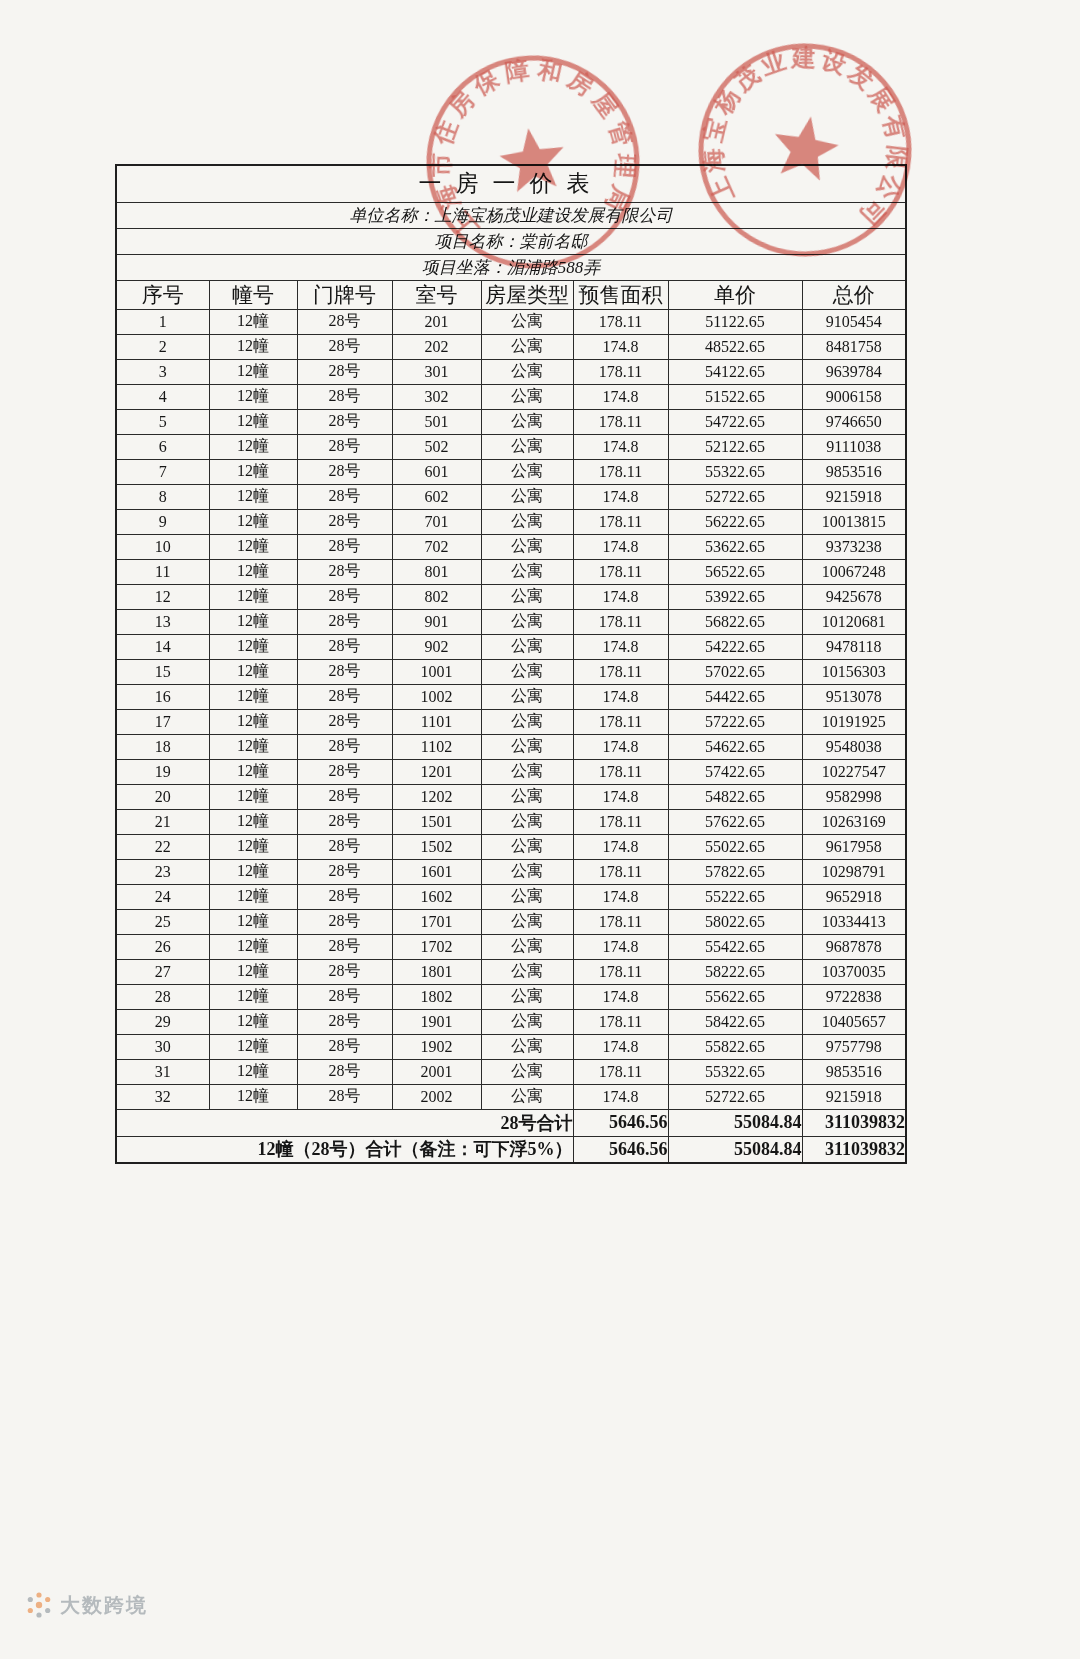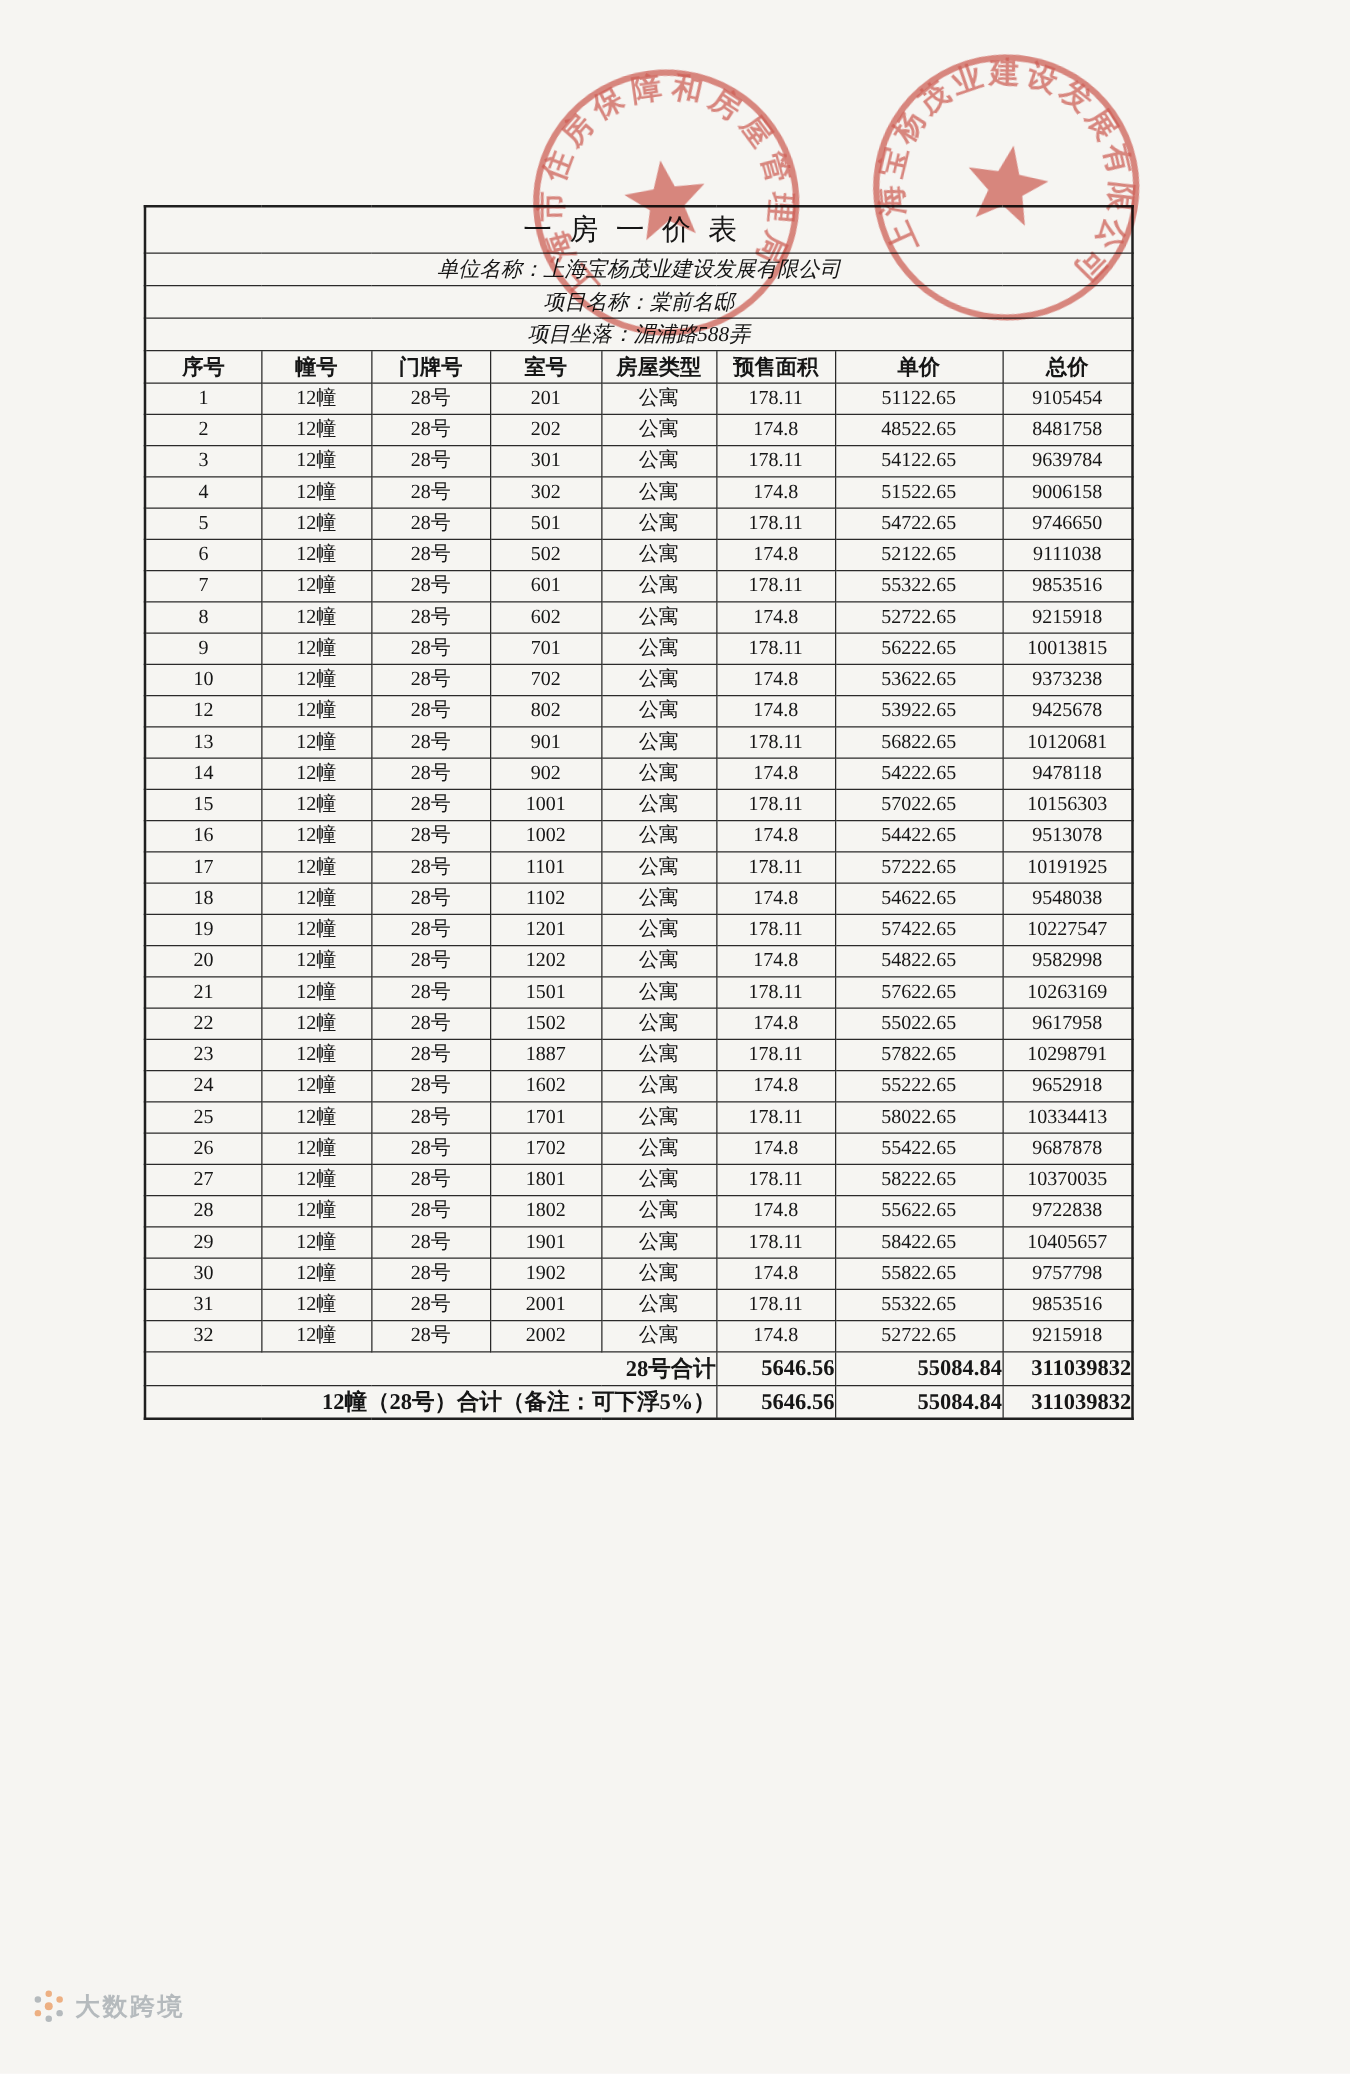--- a/index.html
+++ b/index.html
@@ -37,21 +37,21 @@
     letter-spacing: 14px;
   }
   .info-cell {
     height: 26px;
     text-align: left;
     font-size: 17px;
     font-weight: 700;
     padding-left: 7px;
     font-style: italic;
   }
-  .header-row th { height: 26px; font-size: 17px; font-weight: 700; }
+  .header-row th { height: 26px; font-size: 21px; font-weight: 400; }
   tbody tr { height: 25px; }
   tbody td { font-size: 16px; }
   .summary-row td { height: 27px; font-size: 18px; font-weight: 700; text-align: right; }
 
   
   .stamp {
     position: absolute;
     color: var(--stamp-red, rgba(200,48,38,0.72));
     mix-blend-mode: multiply;
     opacity: 0.78;
@@ -220,20 +220,30 @@
             <td>10</td>
             <td>12幢</td>
             <td>28号</td>
             <td>702</td>
             <td>公寓</td>
             <td>174.8</td>
             <td>53622.65</td>
             <td>9373238</td>
           </tr>
           <tr>
+            <td>11</td>
+            <td>12幢</td>
+            <td>28号</td>
+            <td>801</td>
+            <td>公寓</td>
+            <td>178.11</td>
+            <td>56522.65</td>
+            <td>10067248</td>
+          </tr>
+          <tr>
             <td>12</td>
             <td>12幢</td>
             <td>28号</td>
             <td>802</td>
             <td>公寓</td>
             <td>174.8</td>
             <td>53922.65</td>
             <td>9425678</td>
           </tr>
           <tr>
@@ -333,21 +343,21 @@
             <td>1502</td>
             <td>公寓</td>
             <td>174.8</td>
             <td>55022.65</td>
             <td>9617958</td>
           </tr>
           <tr>
             <td>23</td>
             <td>12幢</td>
             <td>28号</td>
-            <td>1887</td>
+            <td>1601</td>
             <td>公寓</td>
             <td>178.11</td>
             <td>57822.65</td>
             <td>10298791</td>
           </tr>
           <tr>
             <td>24</td>
             <td>12幢</td>
             <td>28号</td>
             <td>1602</td>

